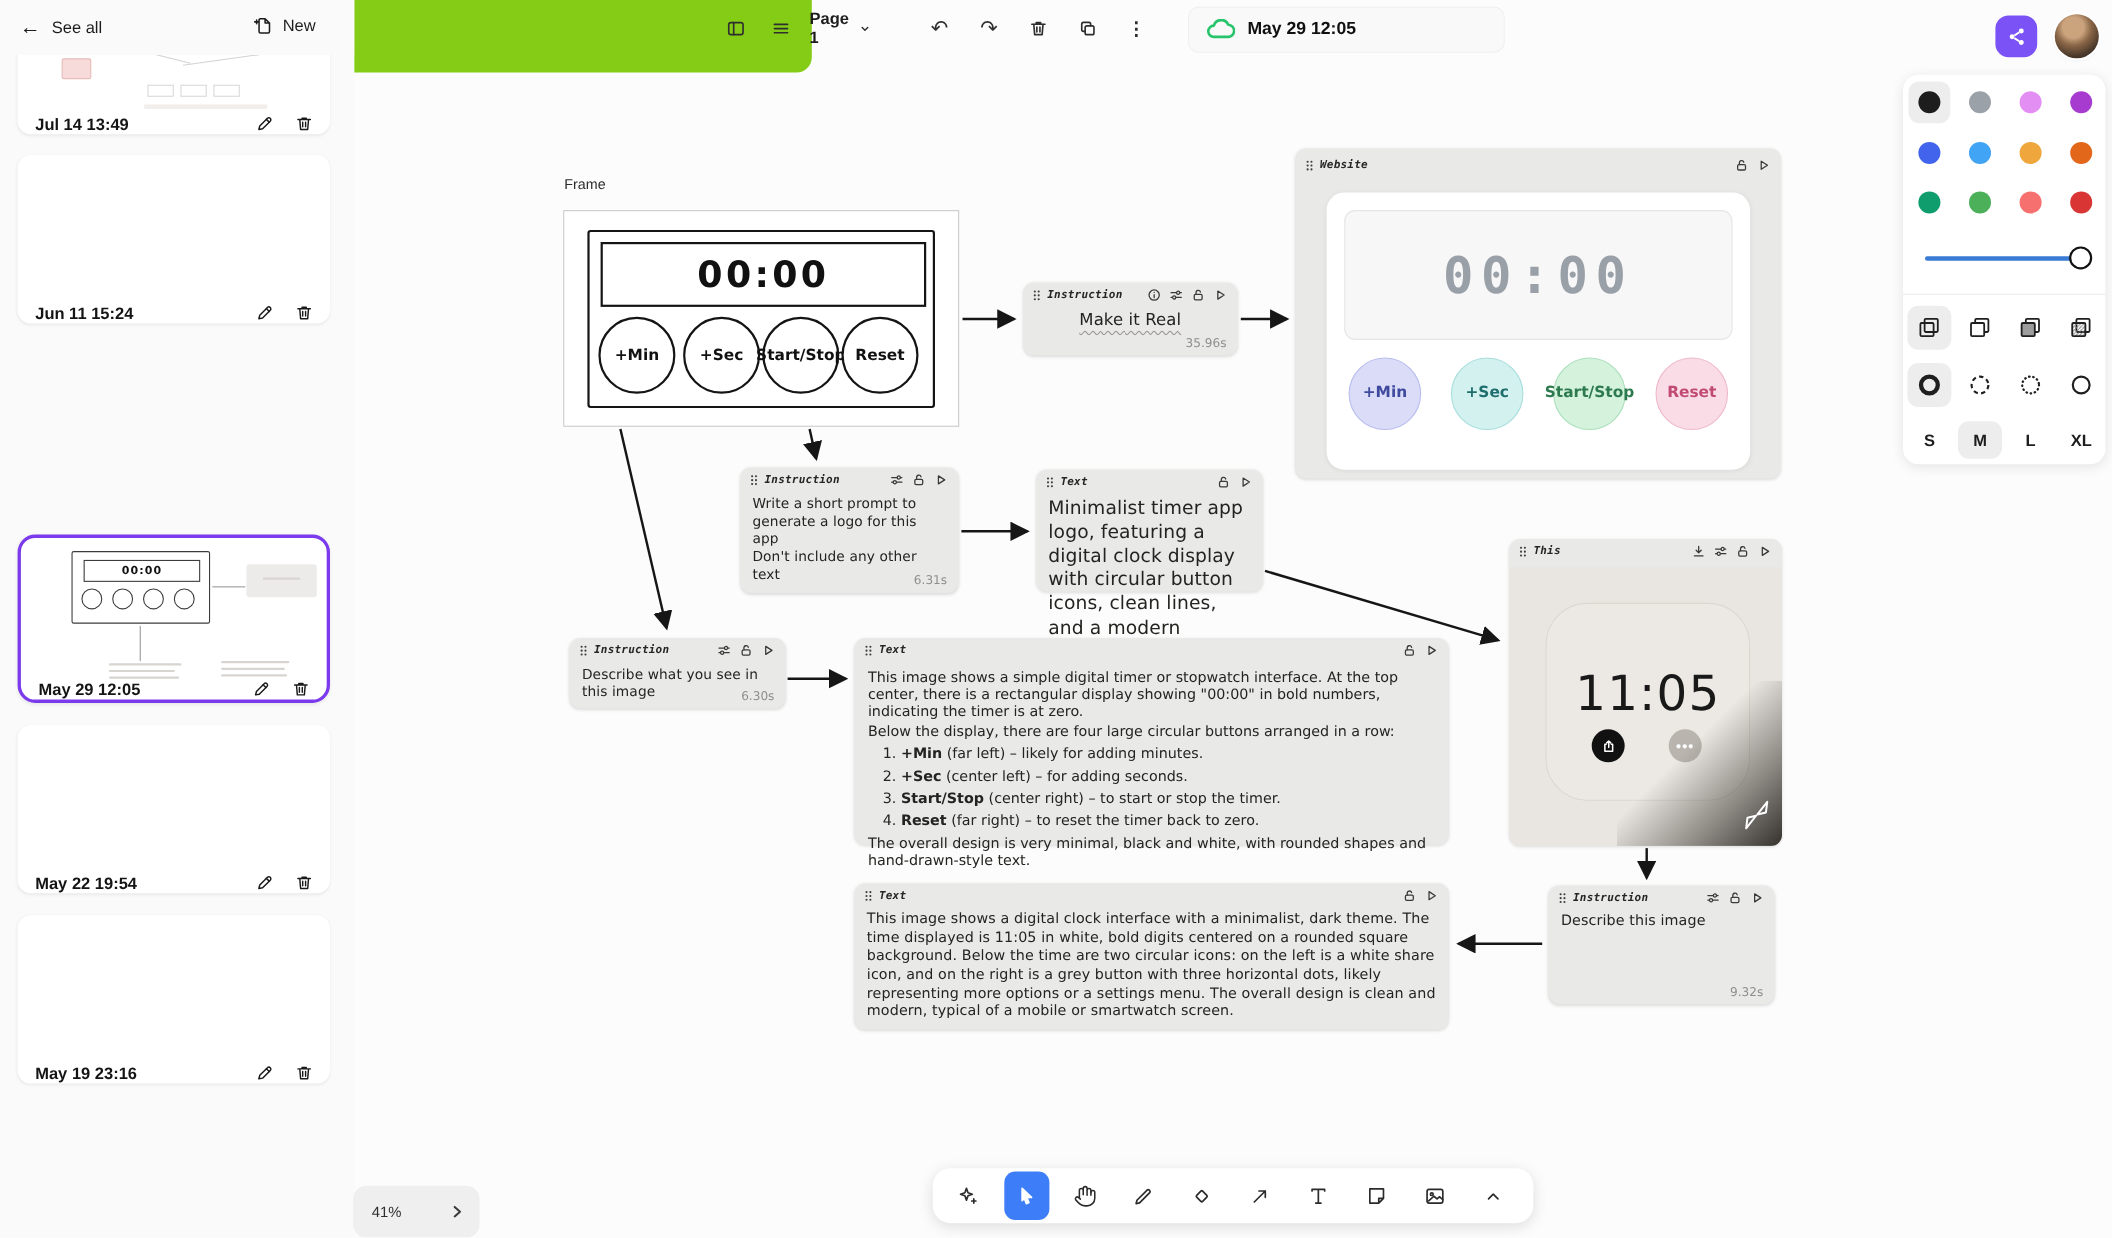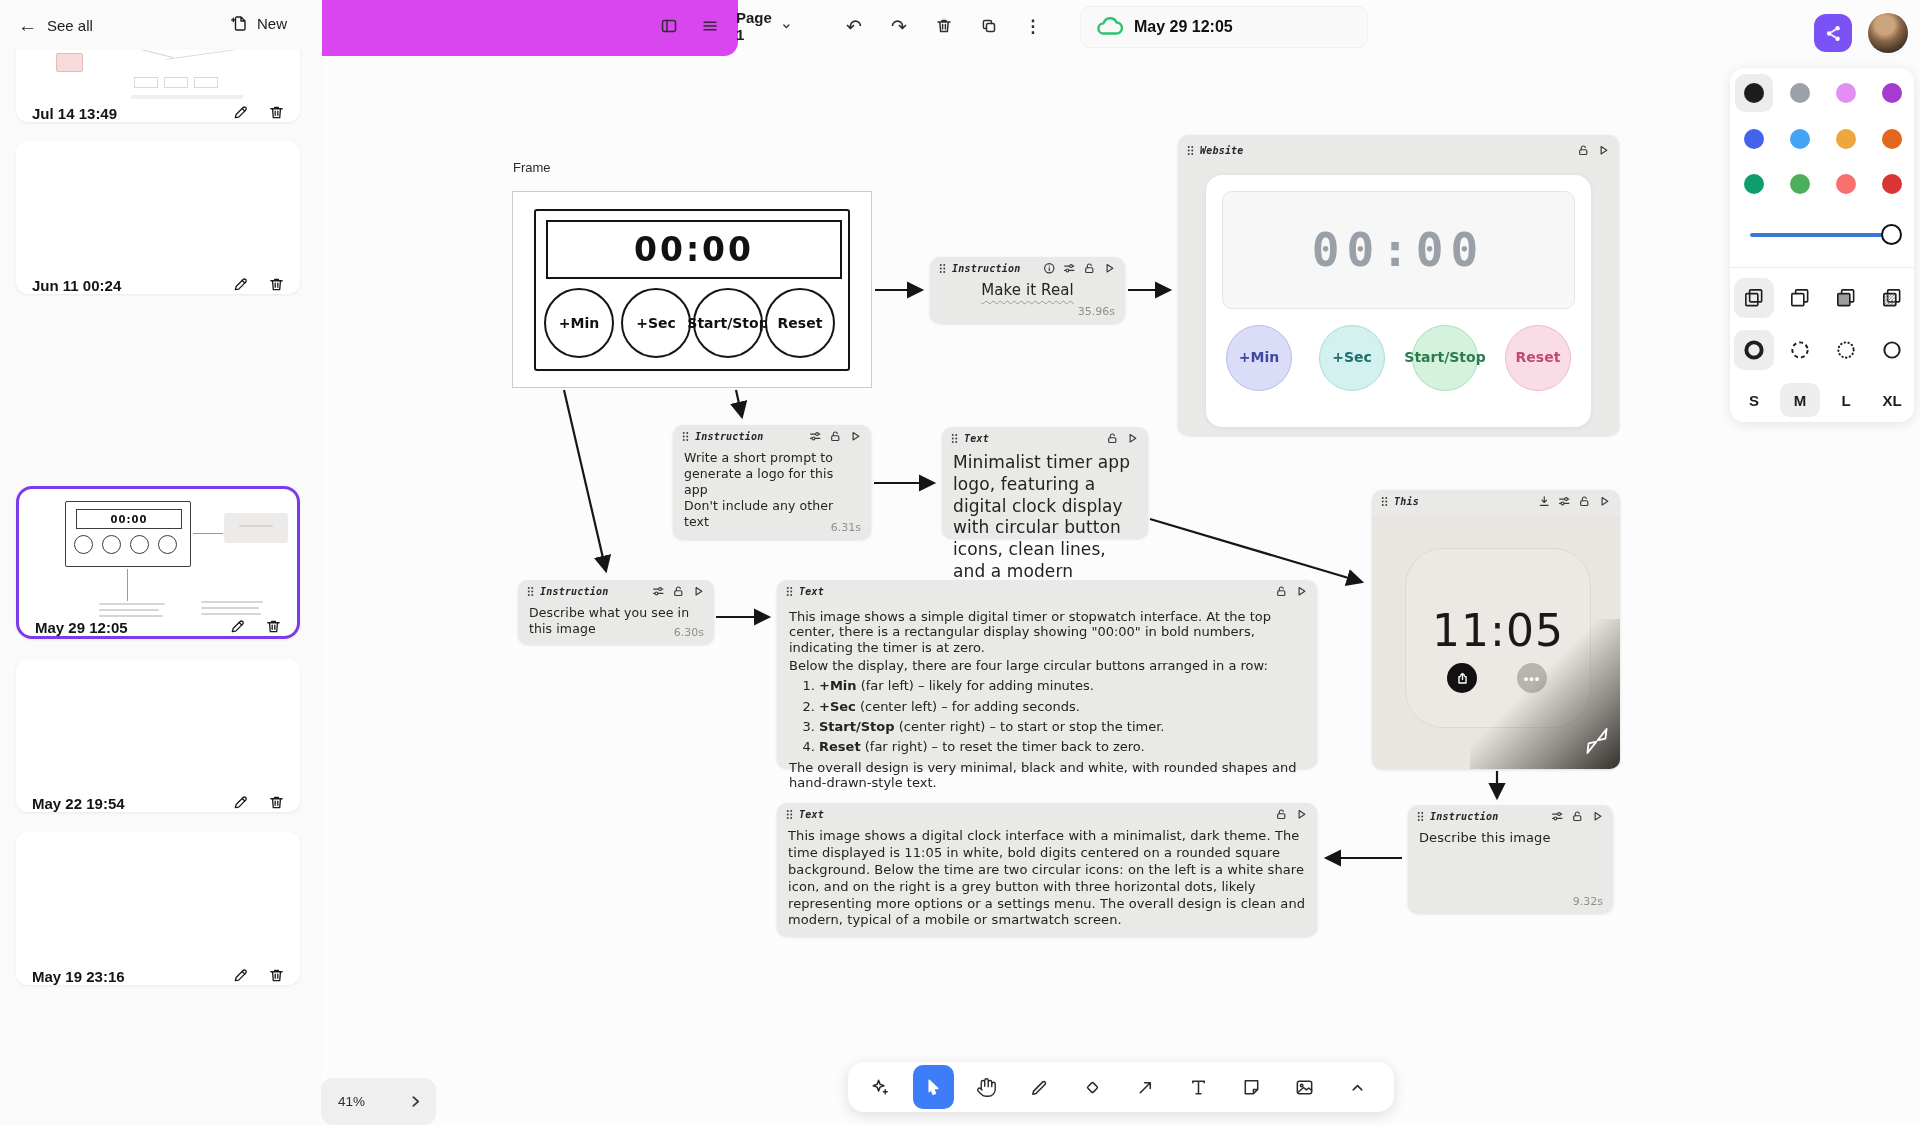--- a/index.html
+++ b/index.html
@@ -31,21 +31,21 @@
                   font-size:10px; font-weight:700; letter-spacing:1px; color:#111; font-family:"DejaVu Sans", sans-serif; }
   .mini-circle { position:absolute; top:33px; width:19px; height:19px; border:1px solid #3d3d3d; border-radius:50%; background:#fff; }
   .mini-line { position:absolute; background:#9a9a9a; }
   .mini-box { position:absolute; left:205px; top:24px; width:64px; height:30px; background:#ecebe9; border-radius:3px; }
   .mini-bar { position:absolute; height:2px; background:#d8d5d1; border-radius:1px; }
   .sketch-pink { position:absolute; background:#f6dbda; border:1px solid #e7bbb8; border-radius:2px; }
   .sketch-box { position:absolute; border:1px solid #d9d9d9; background:#fff; }
   .sketch-line { position:absolute; height:1px; background:#d2d2d2; }
 
   
-  #top-strip { position:absolute; left:322px; top:0; width:416px; height:56px; background:#d946ef; border-radius:0 0 14px 0; z-index:4; }
+  #top-strip { position:absolute; left:322px; top:0; width:416px; height:66px; background:#84cc16; border-radius:0 0 14px 0; z-index:4; }
   .tool-ic { position:absolute; top:11px; width:30px; height:30px; display:flex; align-items:center; justify-content:center; cursor:pointer; color:#2e2e2e; border-radius:7px; }
   .tool-ic svg { width:18px; height:18px; stroke:#2e2e2e; fill:none; stroke-width:1.5; stroke-linecap:round; stroke-linejoin:round; }
   .glyph { font-size:19px; line-height:1; color:#2e2e2e; }
   #page-btn { position:absolute; left:408px; top:11px; height:30px; display:flex; align-items:center; gap:8px; padding:0 6px; cursor:pointer; }
   #page-label { font-size:15px; font-weight:700; color:#1d1d1d; }
   #page-btn svg { width:11px; height:11px; stroke:#2e2e2e; fill:none; stroke-width:1.8; stroke-linecap:round; stroke-linejoin:round; }
 
   
   #sync-pill { position:absolute; left:1080px; top:6px; width:288px; height:42px; background:#f9f9f9; border:1px solid #f0f0f0;
                border-radius:10px; display:flex; align-items:center; gap:11px; padding-left:16px; z-index:3; }
@@ -684,21 +684,21 @@
         <span class="card-icon">
             <svg viewBox="0 0 18 18">
               <path d="M3 5 h12 M7 5 V3.6 h4 V5 M4.8 5 l.8 9.5 h6.8 l.8 -9.5 M7.6 7.5 v4.5 M10.4 7.5 v4.5"></path>
             </svg>
           </span>
       </div>
     </div>
 
     <div class="board-card" style="top:141px;">
       <div class="card-footer">
-        <span class="card-date">Jun 11 00:24</span>
+        <span class="card-date">Jun 11 15:24</span>
         <span class="card-icon">
             <svg viewBox="0 0 18 18">
               <path d="M3.5 14.5 L4.4 11.2 L11.8 3.8 A1.9 1.9 0 0 1 14.5 6.5 L7.1 13.9 L3.5 14.5 Z"></path>
               <path d="M10.8 4.8 l2.7 2.7"></path>
             </svg>
           </span>
         <span class="card-icon">
             <svg viewBox="0 0 18 18">
               <path d="M3 5 h12 M7 5 V3.6 h4 V5 M4.8 5 l.8 9.5 h6.8 l.8 -9.5 M7.6 7.5 v4.5 M10.4 7.5 v4.5"></path>
             </svg>

